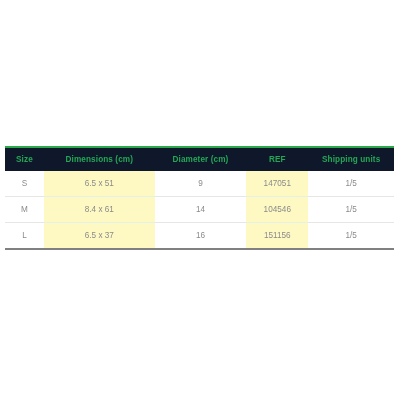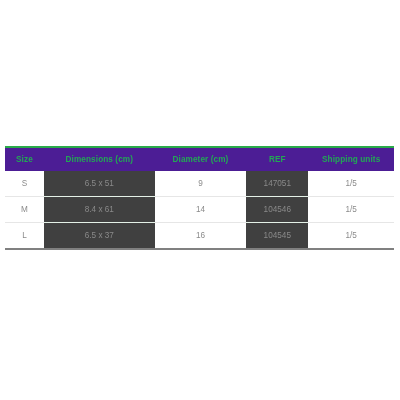--- a/index.html
+++ b/index.html
@@ -39,37 +39,37 @@
   table.spec-table col.c-ref        { width: 16.0%; }
   table.spec-table col.c-shipping   { width: 22.0%; }
 
   thead th {
     color: #22a855;
     font-size: 8.2px;
     font-weight: bold;
     text-align: center;
     padding: 7px 2px 7px 2px;
     letter-spacing: 0.1px;
-    background: #4c1d95;
+    background: #0f172a;
     white-space: nowrap;
   }
   tbody td {
     color: #8a8a8a;
     font-size: 8.2px;
     font-weight: normal;
     text-align: center;
     padding: 8px 2px 8px 2px;
     background: #ffffff;
     white-space: nowrap;
   }
   tbody tr + tr td {
     border-top: 1px solid #e6e6e6;
   }
   tbody td.hl {
-    background: #404040;
+    background: #fef9c3;
     border-top: 1px solid #e4f1e7;
   }
   tbody tr:first-child td.hl {
     border-top: none;
   }
 </style>
 </head>
 <body>
 
 <div class="page">
@@ -103,19 +103,19 @@
           <td>M</td>
           <td class="hl">8.4 x 61</td>
           <td>14</td>
           <td class="hl">104546</td>
           <td>1/5</td>
         </tr>
         <tr>
           <td>L</td>
           <td class="hl">6.5 x 37</td>
           <td>16</td>
-          <td class="hl">104545</td>
+          <td class="hl">151156</td>
           <td>1/5</td>
         </tr>
       </tbody>
     </table>
   </div>
 </div>
 
 </body></html>

